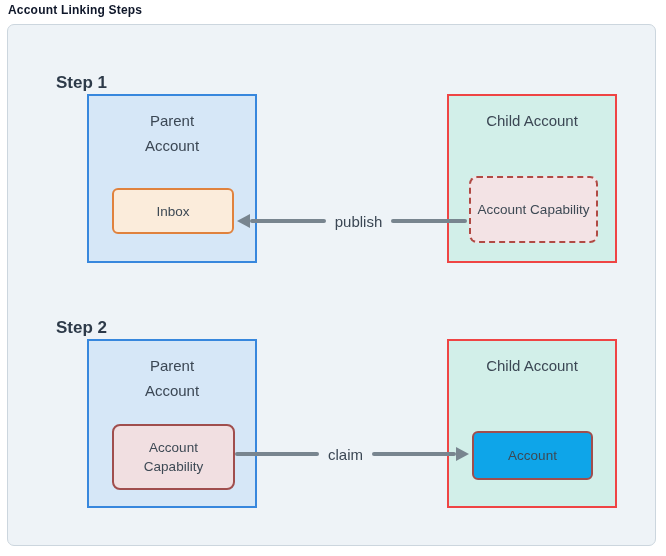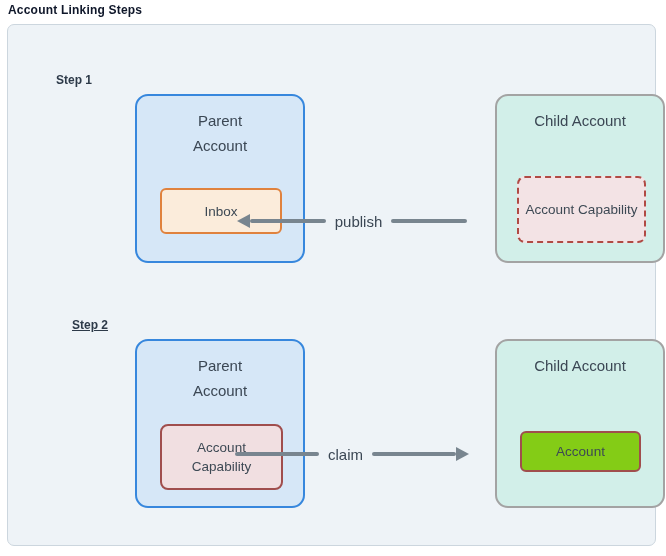--- a/index.html
+++ b/index.html
@@ -10,46 +10,46 @@
     position:absolute; left:8px; top:3px;
     font-size:12px; font-weight:bold; color:#0f172a; letter-spacing:.2px;
   }
 
   .panel {
     position:absolute; left:7px; top:24px; width:649px; height:522px;
     background:#eef3f7; border:1.5px solid #ccd6de; border-radius:7px;
   }
 
   .step-label {
-    position:absolute; font-size:12px; font-weight:bold; color:#2d3a49;
+    position:absolute; font-size:17px; font-weight:bold; color:#2d3a49;
   }
   .step-label.s1 { left:48px; top:48px; }
-  .step-label.s2 { left:64px; top:293px;text-decoration:underline; }
+  .step-label.s2 { left:48px; top:293px; }
 
   .node {
-    position:absolute; width:170px; height:169px; border-radius:13px;margin-left:48px;
+    position:absolute; width:170px; height:169px; border-radius:0;
   }
   .node.parent { background:#d6e7f7; border:2px solid #3787dd; }
-  .node.child  { background:#d2efe9; border:2px solid #a3a3a3; }
+  .node.child  { background:#d2efe9; border:2px solid #ef4444; }
 
   .node-title {
     margin-top:12px; text-align:center;
     font-size:15px; line-height:25px; color:#3b4754;
     width:100px; margin-left:auto; margin-right:auto;
   }
 
   .inner {
     position:absolute; display:flex; align-items:center; justify-content:center;
     text-align:center; font-size:13.5px; line-height:19px; color:#3d4954;
     border-radius:6px; padding:2px 6px;
   }
   .inner.inbox   { left:23px; top:92px; width:122px; height:46px; background:#fbecdb; border:2px solid #e0823d;align-items:center; }
   .inner.cap-dashed { left:20px; top:80px; width:129px; height:67px; background:#f3e3e5; border:2px dashed #b04a44; border-radius:8px; }
   .inner.cap-solid  { left:23px; top:83px; width:123px; height:66px; background:#f1dfe1; border:2px solid #a04e4d; border-radius:8px; }
-  .inner.account    { left:23px; top:90px; width:121px; height:41px; background:#84cc16; border:2px solid #a04e4d; }
+  .inner.account    { left:23px; top:90px; width:121px; height:49px; background:#0ea5e9; border:2px solid #a04e4d; }
 
   .arrow {
     position:absolute; height:24px; display:flex; align-items:center;
   }
   .arrow .seg { flex:1; height:3.6px; background:#78858f; border-radius:2px; }
   .arrow .lbl {
     padding:0 9px; font-size:15px; font-weight:500; color:#3b4754; white-space:nowrap;
   }
   .arrow .head { width:0; height:0; }
   .arrow .head.left  { border-top:7px solid transparent; border-bottom:7px solid transparent; border-right:13px solid #78858f; }

